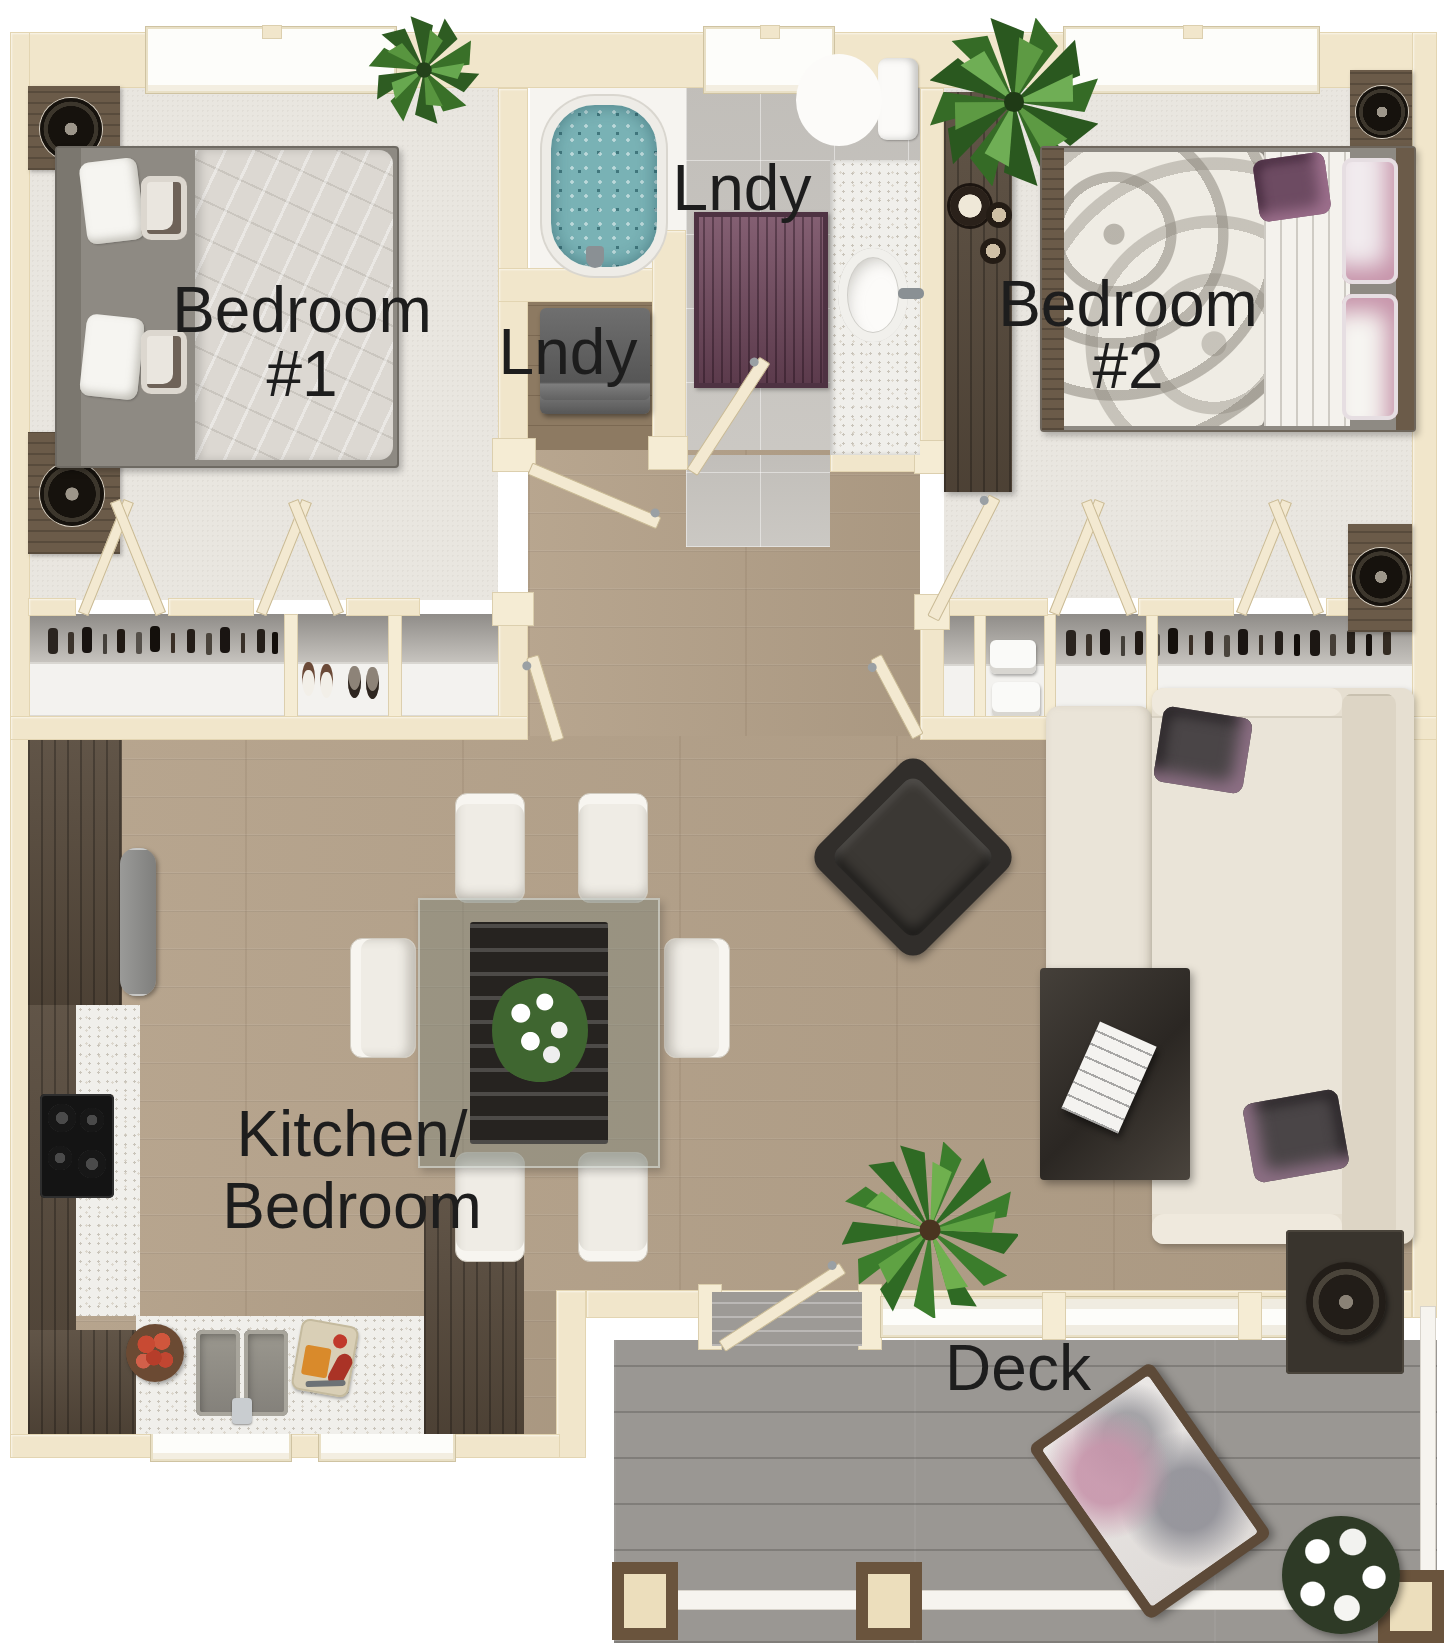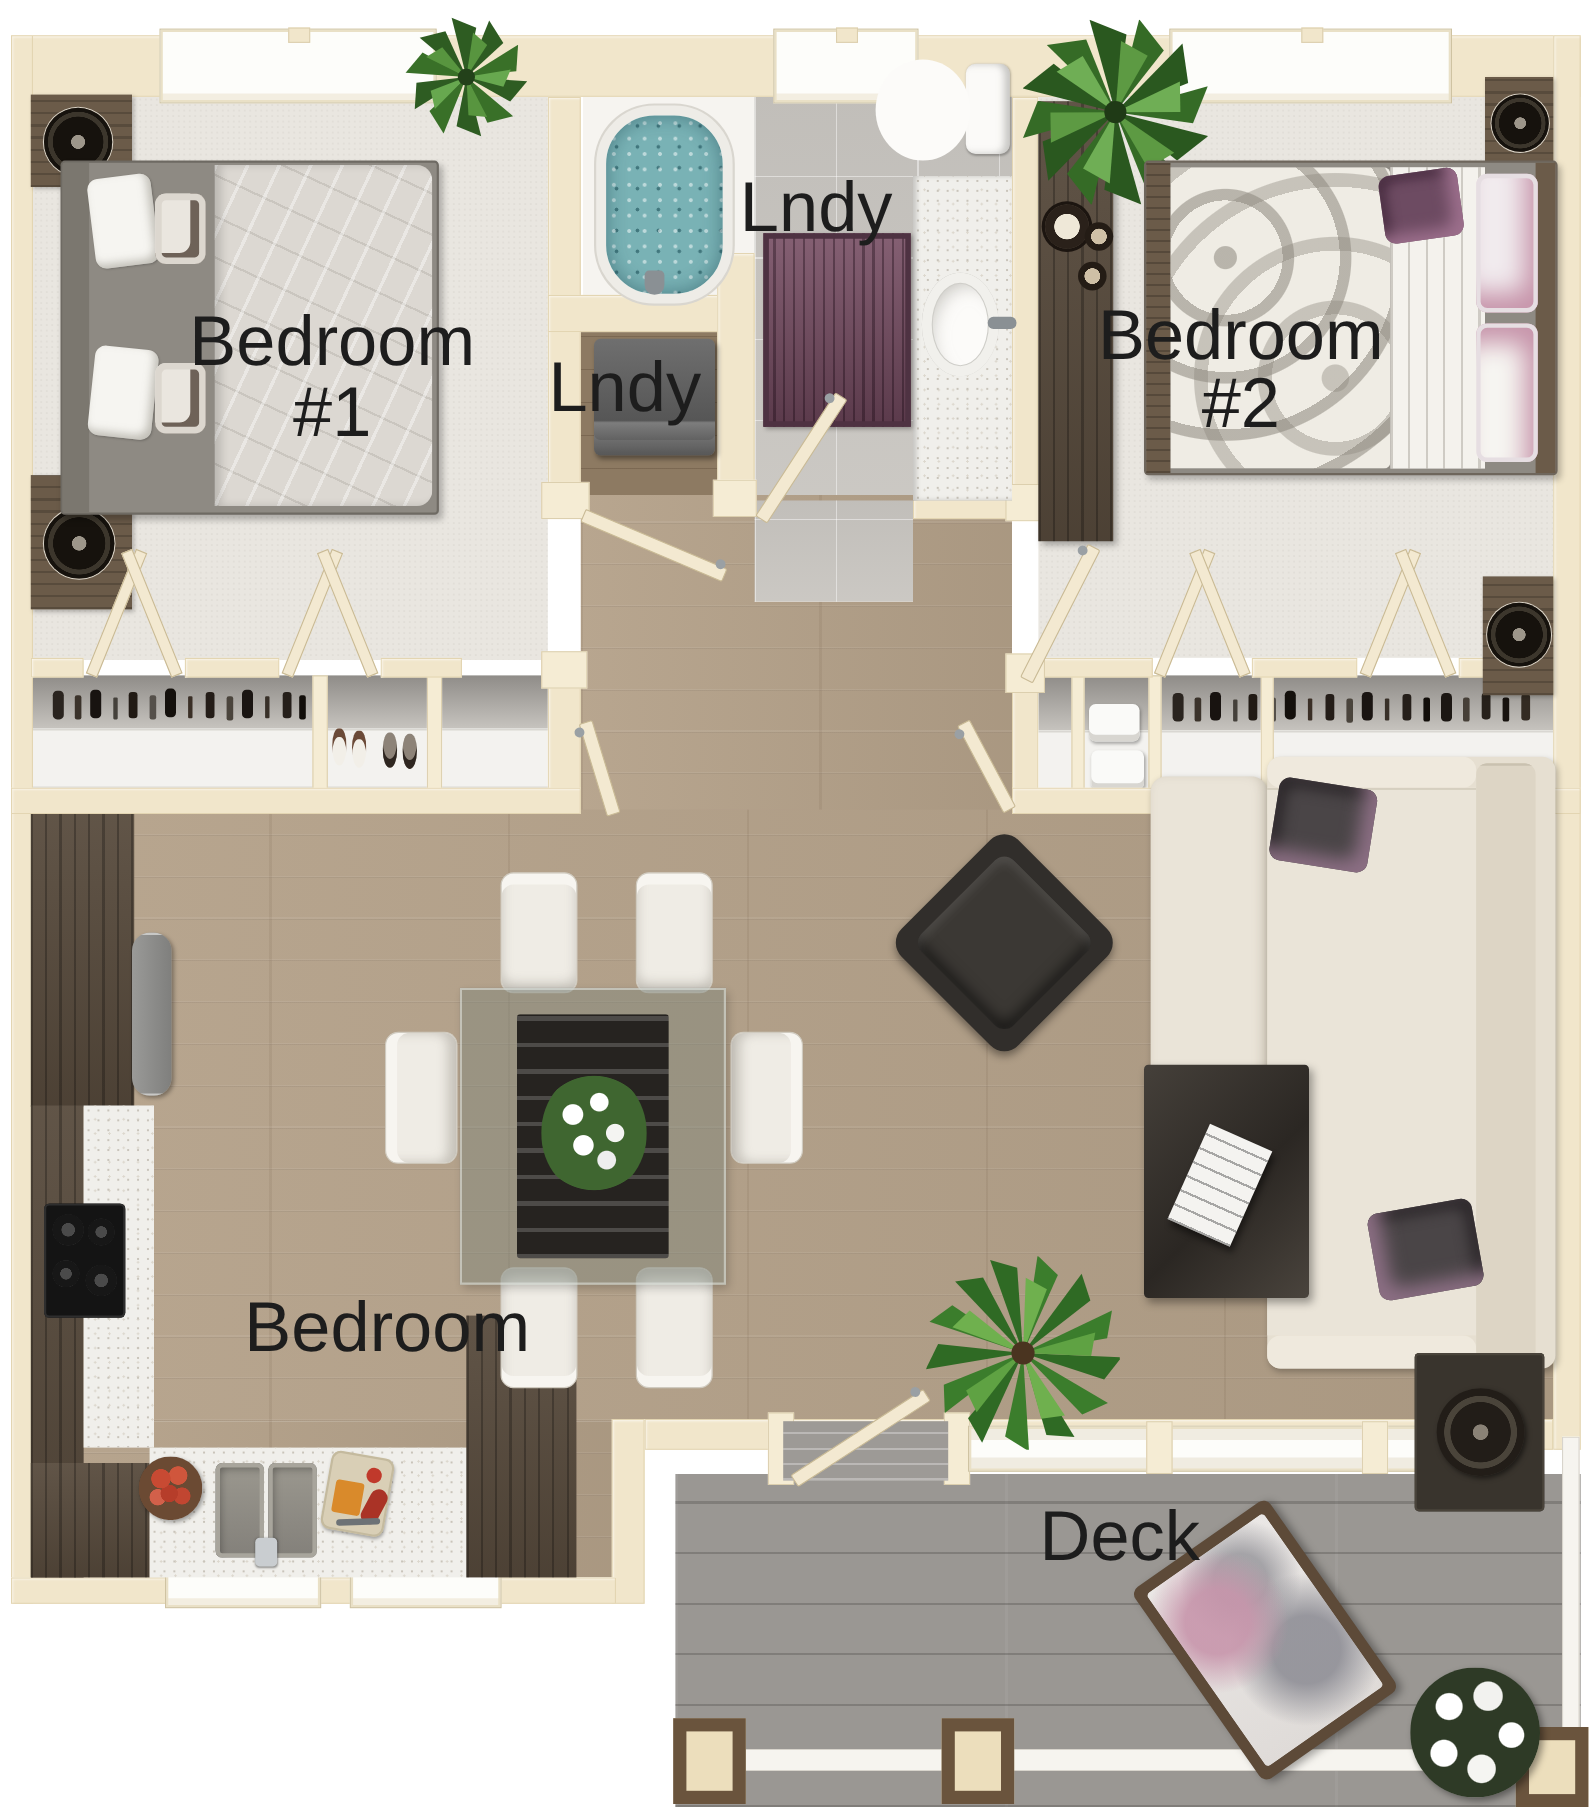--- a/index.html
+++ b/index.html
@@ -357,16 +357,17 @@
     <div class="abs" style="left:10px;top:10px;width:130px;height:192px;border-radius:4px;background:radial-gradient(circle at 30% 30%, rgba(199,149,171,.9) 0 18%, transparent 40%),radial-gradient(circle at 70% 65%, rgba(138,138,146,.85) 0 20%, transparent 45%),radial-gradient(circle at 60% 20%, rgba(120,120,128,.6) 0 14%, transparent 32%),linear-gradient(#eae7e5,#dfdbd8);"></div>
   </div>
   <div class="abs" style="left:1282px;top:1516px;width:118px;height:118px;border-radius:50%;background:radial-gradient(circle at 30% 30%, #fff 0 10%, transparent 11%),radial-gradient(circle at 60% 22%, #f2f2ef 0 11%, transparent 12%),radial-gradient(circle at 78% 52%, #fff 0 10%, transparent 11%),radial-gradient(circle at 55% 78%, #f5f5f2 0 11%, transparent 12%),radial-gradient(circle at 26% 66%, #fff 0 10%, transparent 11%),radial-gradient(circle at 50% 50%, #e9e9e6 0 9%, transparent 10%),rad;background-color:transparent;background-image:radial-gradient(circle at 30% 30%, #fff 0 10%, transparent 11%),radial-gradient(circle at 60% 22%, #f2f2ef 0 11%, transparent 12%),radial-gradient(circle at 78% 52%, #fff 0 10%, transparent 11%),radial-gradient(circle at 55% 78%, #f5f5f2 0 11%, transparent 12%),radial-gradient(circle at 26% 66%, #fff 0 10%, transparent 11%),radial-gradient(circle, #2e3a26 0 72%, #1d2618 73%);box-shadow:3px 3px 7px rgba(0,0,0,.4);"></div>
 
   <div class="rlabel" style="left:302px;top:310px;">Bedroom</div>
   <div class="rlabel" style="left:302px;top:374px;">#1</div>
   <div class="rlabel" style="left:742px;top:188px;">Lndy</div>
   <div class="rlabel" style="left:568px;top:352px;">Lndy</div>
   <div class="rlabel" style="left:1128px;top:304px;">Bedroom</div>
   <div class="rlabel" style="left:1128px;top:366px;">#2</div>
+  <div class="rlabel" style="left:352px;top:1134px;">Kitchen/</div>
   <div class="rlabel" style="left:352px;top:1206px;">Bedroom</div>
-  <div class="rlabel" style="left:1018px;top:1396px;">Deck</div>
+  <div class="rlabel" style="left:1018px;top:1368px;">Deck</div>
 
 </div>
 
 </body></html>

